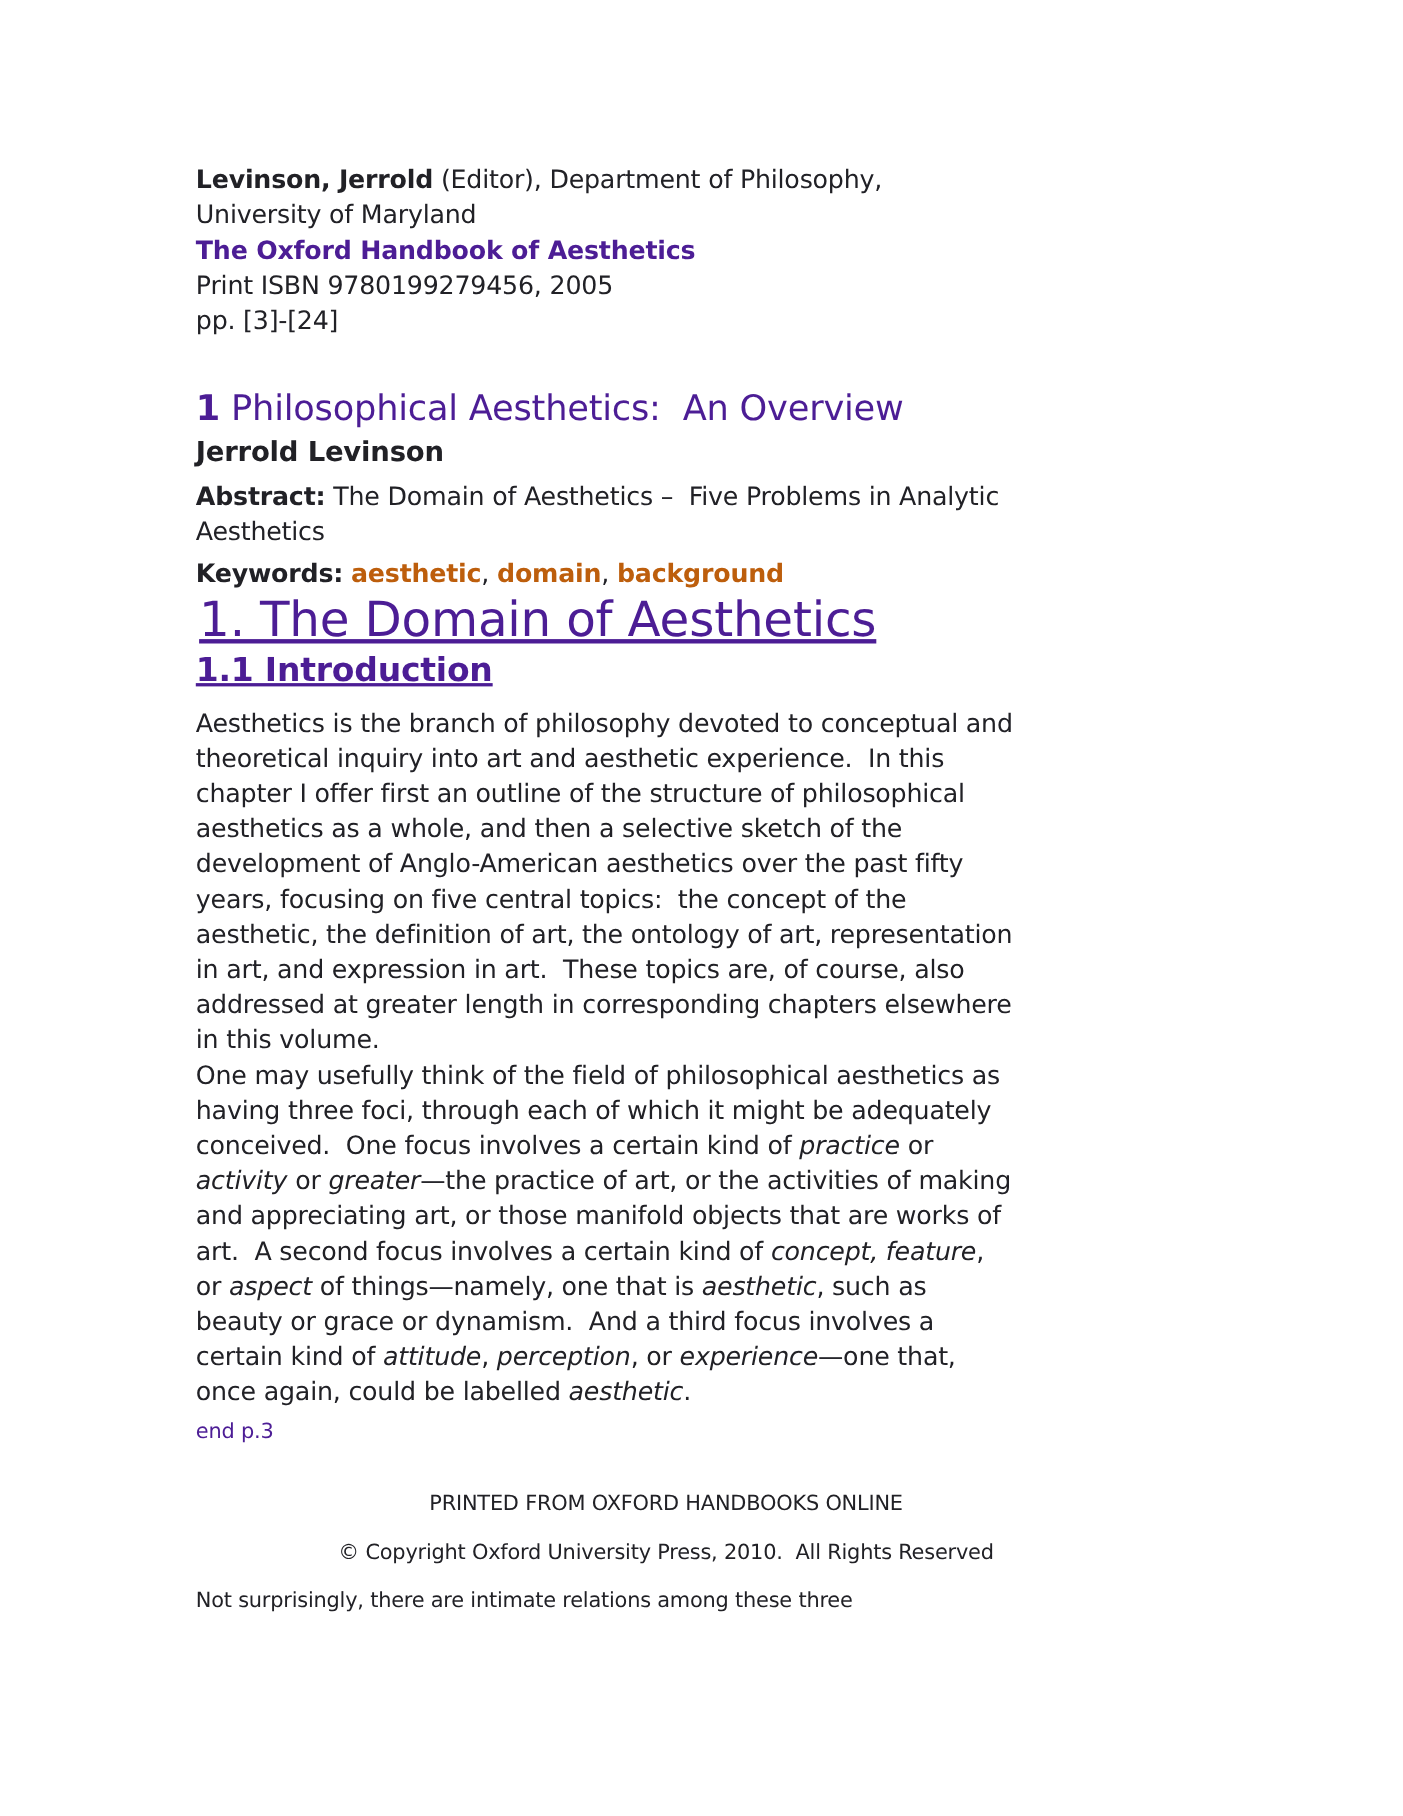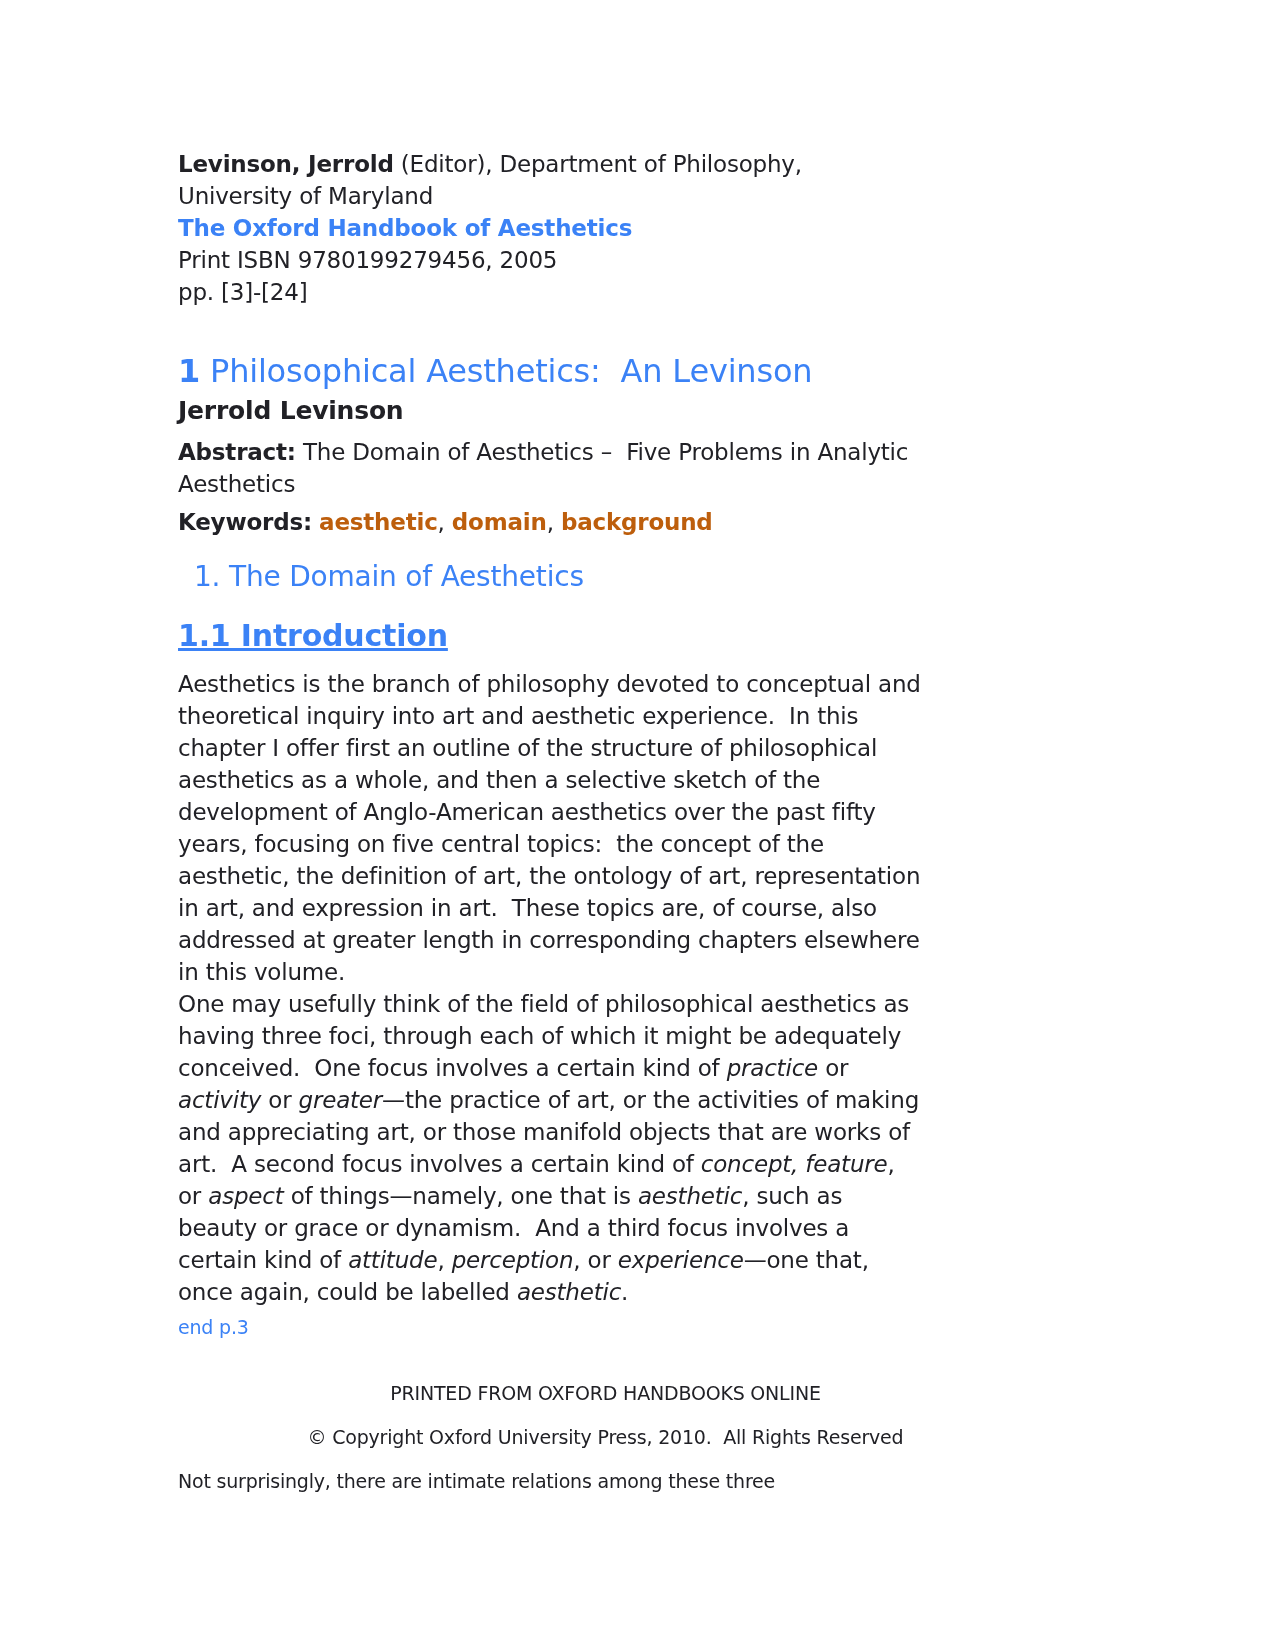--- a/index.html
+++ b/index.html
@@ -23,40 +23,41 @@
   }
   .page [data-bind], .page [data-bind-rich] {
     white-space: pre-wrap;
   }
   .base {
     font-size: 23px;
     line-height: 32px;
   }
   .b { font-weight: bold; }
   .i { font-style: italic; }
-  .navy { color: #3b82f6; }
+  .navy { color: #4c1d95; }
   .kw { color: #bd5e0c; font-weight: bold; }
   .chapter-title {
     margin: 40px 0 0 0;
     font-size: 32px;
     line-height: 46px;
     font-weight: normal;
   }
   .chapter-author {
     font-size: 25px;
     line-height: 34px;
     font-weight: bold;
   }
   .abstract-line { margin-top: 8px; }
   .keywords-line { margin-top: 6px; }
   .section-title {
-    margin: 16px;
-    font-size: 28px;
+    margin: 3px;
+    font-size: 44px;
     line-height: 46px;
     font-weight: normal;
+    text-decoration: underline;
   }
   .subsection-title {
     margin: 0;
     font-size: 30px;
     line-height: 40px;
     font-weight: bold;
     text-decoration: underline;
   }
   .para { margin-top: 12px; }
   .para + .para { margin-top: 0; }
@@ -80,21 +81,21 @@
 
   <div class="base" data-bind-rich="header.author_line"><span class="b">Levinson, Jerrold</span><span> (Editor), Department of Philosophy,
 University of Maryland</span></div>
 
   <div class="base navy b" data-bind="header.book_title">The Oxford Handbook of Aesthetics</div>
 
   <div class="base" data-bind="header.isbn_line">Print ISBN 9780199279456, 2005</div>
 
   <div class="base" data-bind="header.pages_line">pp. [3]-[24]</div>
 
-  <h1 class="chapter-title navy" data-bind-rich="chapter.title"><span class="b">1</span><span> Philosophical Aesthetics:  An Levinson</span></h1>
+  <h1 class="chapter-title navy" data-bind-rich="chapter.title"><span class="b">1</span><span> Philosophical Aesthetics:  An Overview</span></h1>
 
   <div class="chapter-author" data-bind="chapter.author">Jerrold Levinson</div>
 
   <div class="base abstract-line" data-bind-rich="chapter.abstract"><span class="b">Abstract:</span><span> The Domain of Aesthetics –  Five Problems in Analytic
 Aesthetics</span></div>
 
   <div class="base keywords-line" data-bind-rich="chapter.keywords"><span class="b">Keywords:</span><span> </span><span class="kw">aesthetic</span><span>, </span><span class="kw">domain</span><span>, </span><span class="kw">background</span></div>
 
   <h2 class="section-title navy" data-bind="chapter.section_title">1. The Domain of Aesthetics</h2>
 

